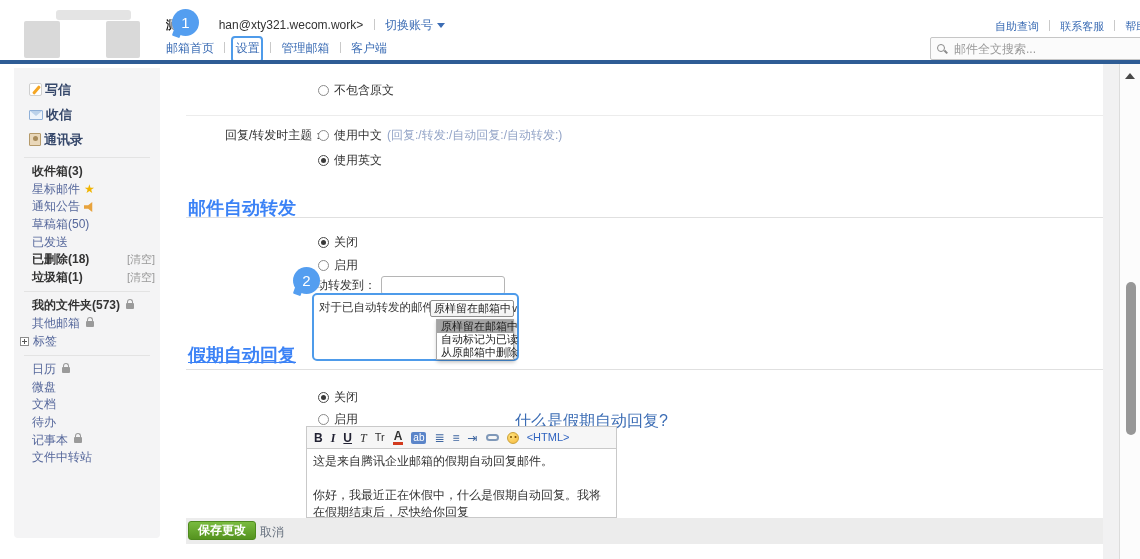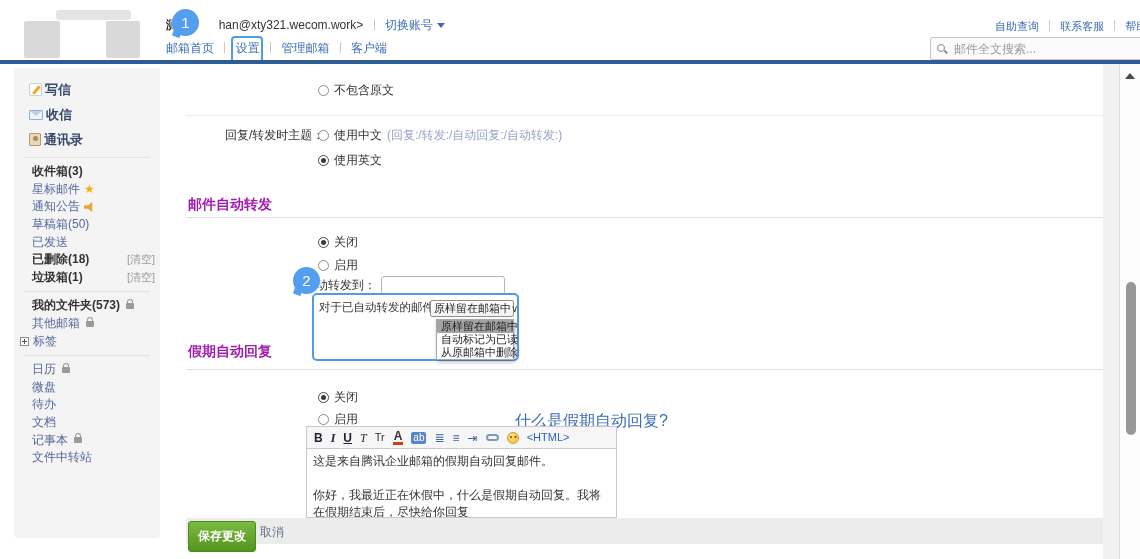--- a/index.html
+++ b/index.html
@@ -68,21 +68,21 @@
   .ic-expand::before{content:"";position:absolute;left:1px;top:3px;width:5px;height:1px;background:#555;}
   .ic-expand::after{content:"";position:absolute;left:3px;top:1px;width:1px;height:5px;background:#555;}
 
   
   .line{display:flex;align-items:center;gap:5px;font-size:12px;color:#333;white-space:nowrap;}
   .radio{width:11px;height:11px;border:1px solid #8b8b8b;border-radius:50%;background:#fff;
       display:inline-block;position:relative;flex:none;cursor:pointer;}
   .radio.checked{border-color:#4a4a4a;}
   .radio.checked::after{content:"";position:absolute;left:2px;top:2px;width:5px;height:5px;border-radius:50%;background:#3a3a3a;}
   .hint{color:#93a4c7;}
-  .h-title{font-size:14px;font-weight:bold;color:#a21caf;}
+  .h-title{font-size:18px;font-weight:bold;color:#3b82f6;}
   .c-div{height:1px;background:#e0e0e0;}
   .c-div.light{background:#ececec;}
   .t-input{width:124px;height:19px;border:1px solid #b5b5b5;border-radius:3px;background:#fff;outline:none;
       font-size:12px;padding:0 4px;font-family:"Liberation Sans","DejaVu Sans",sans-serif;}
   .sel{width:84px;height:17px;border:1px solid #8f8f8f;border-radius:2px;background:linear-gradient(#fff,#f2f2f2);
       font-size:11px;color:#222;display:flex;align-items:center;padding:0 3px;cursor:pointer;white-space:nowrap;}
   .sel .grow{flex:1;}
   .sel .chev{font-size:10px;color:#444;}
   .dropdown{width:78px;background:#fff;border:1px solid #a8a8a8;box-shadow:1px 2px 4px rgba(0,0,0,.28);
       font-size:11px;color:#1d1d1d;z-index:26;}
@@ -105,21 +105,21 @@
   .tb.smiley{position:relative;width:12px;height:12px;border-radius:50%;
       background:radial-gradient(circle at 35% 30%,#ffe27a,#f6b73c);border:1px solid #caa23a;}
   .tb.smiley::before{content:"";position:absolute;left:2.5px;top:3.5px;width:2px;height:2px;border-radius:50%;
       background:#7a4c00;box-shadow:4.5px 0 0 #7a4c00;}
   .tb.html{color:#2f63c0;font-size:11px;}
   .editor-body{width:311px;height:70px;background:#fff;border:1px solid #c9c9c9;overflow:hidden;
       font-size:12px;color:#333;line-height:17px;padding:4px 6px;}
 
   
   .footer-bar{background:#ececec;}
-  .save-btn{height:31px;padding:0 9px;background:linear-gradient(#79bb3f,#55931f);border:1px solid #4e8a1d;
+  .save-btn{height:19px;padding:0 9px;background:linear-gradient(#79bb3f,#55931f);border:1px solid #4e8a1d;
       border-radius:3px;color:#fff;font-size:12px;font-weight:bold;display:flex;align-items:center;cursor:pointer;}
   .cancel-link{font-size:12px;color:#66707e;cursor:pointer;}
 
   
   .gutter{background:#f1f1f2;}
   .track{background:#fcfcfc;border-left:1px solid #dcdcdc;}
   .thumb{width:10px;height:153px;background:#979797;border-radius:5px;}
   .scroll-up{width:0;height:0;border-left:5px solid transparent;border-right:5px solid transparent;
       border-bottom:6px solid #4a4a4a;}
 </style>
@@ -231,24 +231,24 @@
     <div class="s-div"></div>
 
     <div class="s-item">
       <span>日历</span>
       <span class="ic-lock"></span>
     </div>
     <div class="s-item">
       <span>微盘</span>
     </div>
     <div class="s-item">
+      <span>文档</span>
+    </div>
+    <div class="s-item">
       <span>待办</span>
-    </div>
-    <div class="s-item">
-      <span>文档</span>
     </div>
     <div class="s-item">
       <span>记事本</span>
       <span class="ic-lock"></span>
     </div>
     <div class="s-item">
       <span>文件中转站</span>
     </div>
   </div>
 
@@ -297,21 +297,21 @@
   <div class="abs sel" style="left:430px;top:300px;">
     <span class="grow">原样留在邮箱中</span>
     <span class="chev">∨</span>
   </div>
   <div class="abs dropdown" style="left:436px;top:319px;">
     <div class="dd-item hl">原样留在邮箱中</div>
     <div class="dd-item">自动标记为已读</div>
     <div class="dd-item">从原邮箱中删除</div>
   </div>
 
-  <div class="abs h-title" style="left:188px;top:343px;">假期自动回复</div>
+  <div class="abs h-title" style="left:188px;top:343px;text-decoration:underline;">假期自动回复</div>
   <div class="abs c-div" style="left:186px;top:369px;width:917px;"></div>
 
   <div class="abs line" style="left:318px;top:389px;">
     <span class="radio checked"></span>
     <span>关闭</span>
   </div>
   <div class="abs line" style="left:318px;top:411px;">
     <span class="radio"></span>
     <span>启用</span>
   </div>

